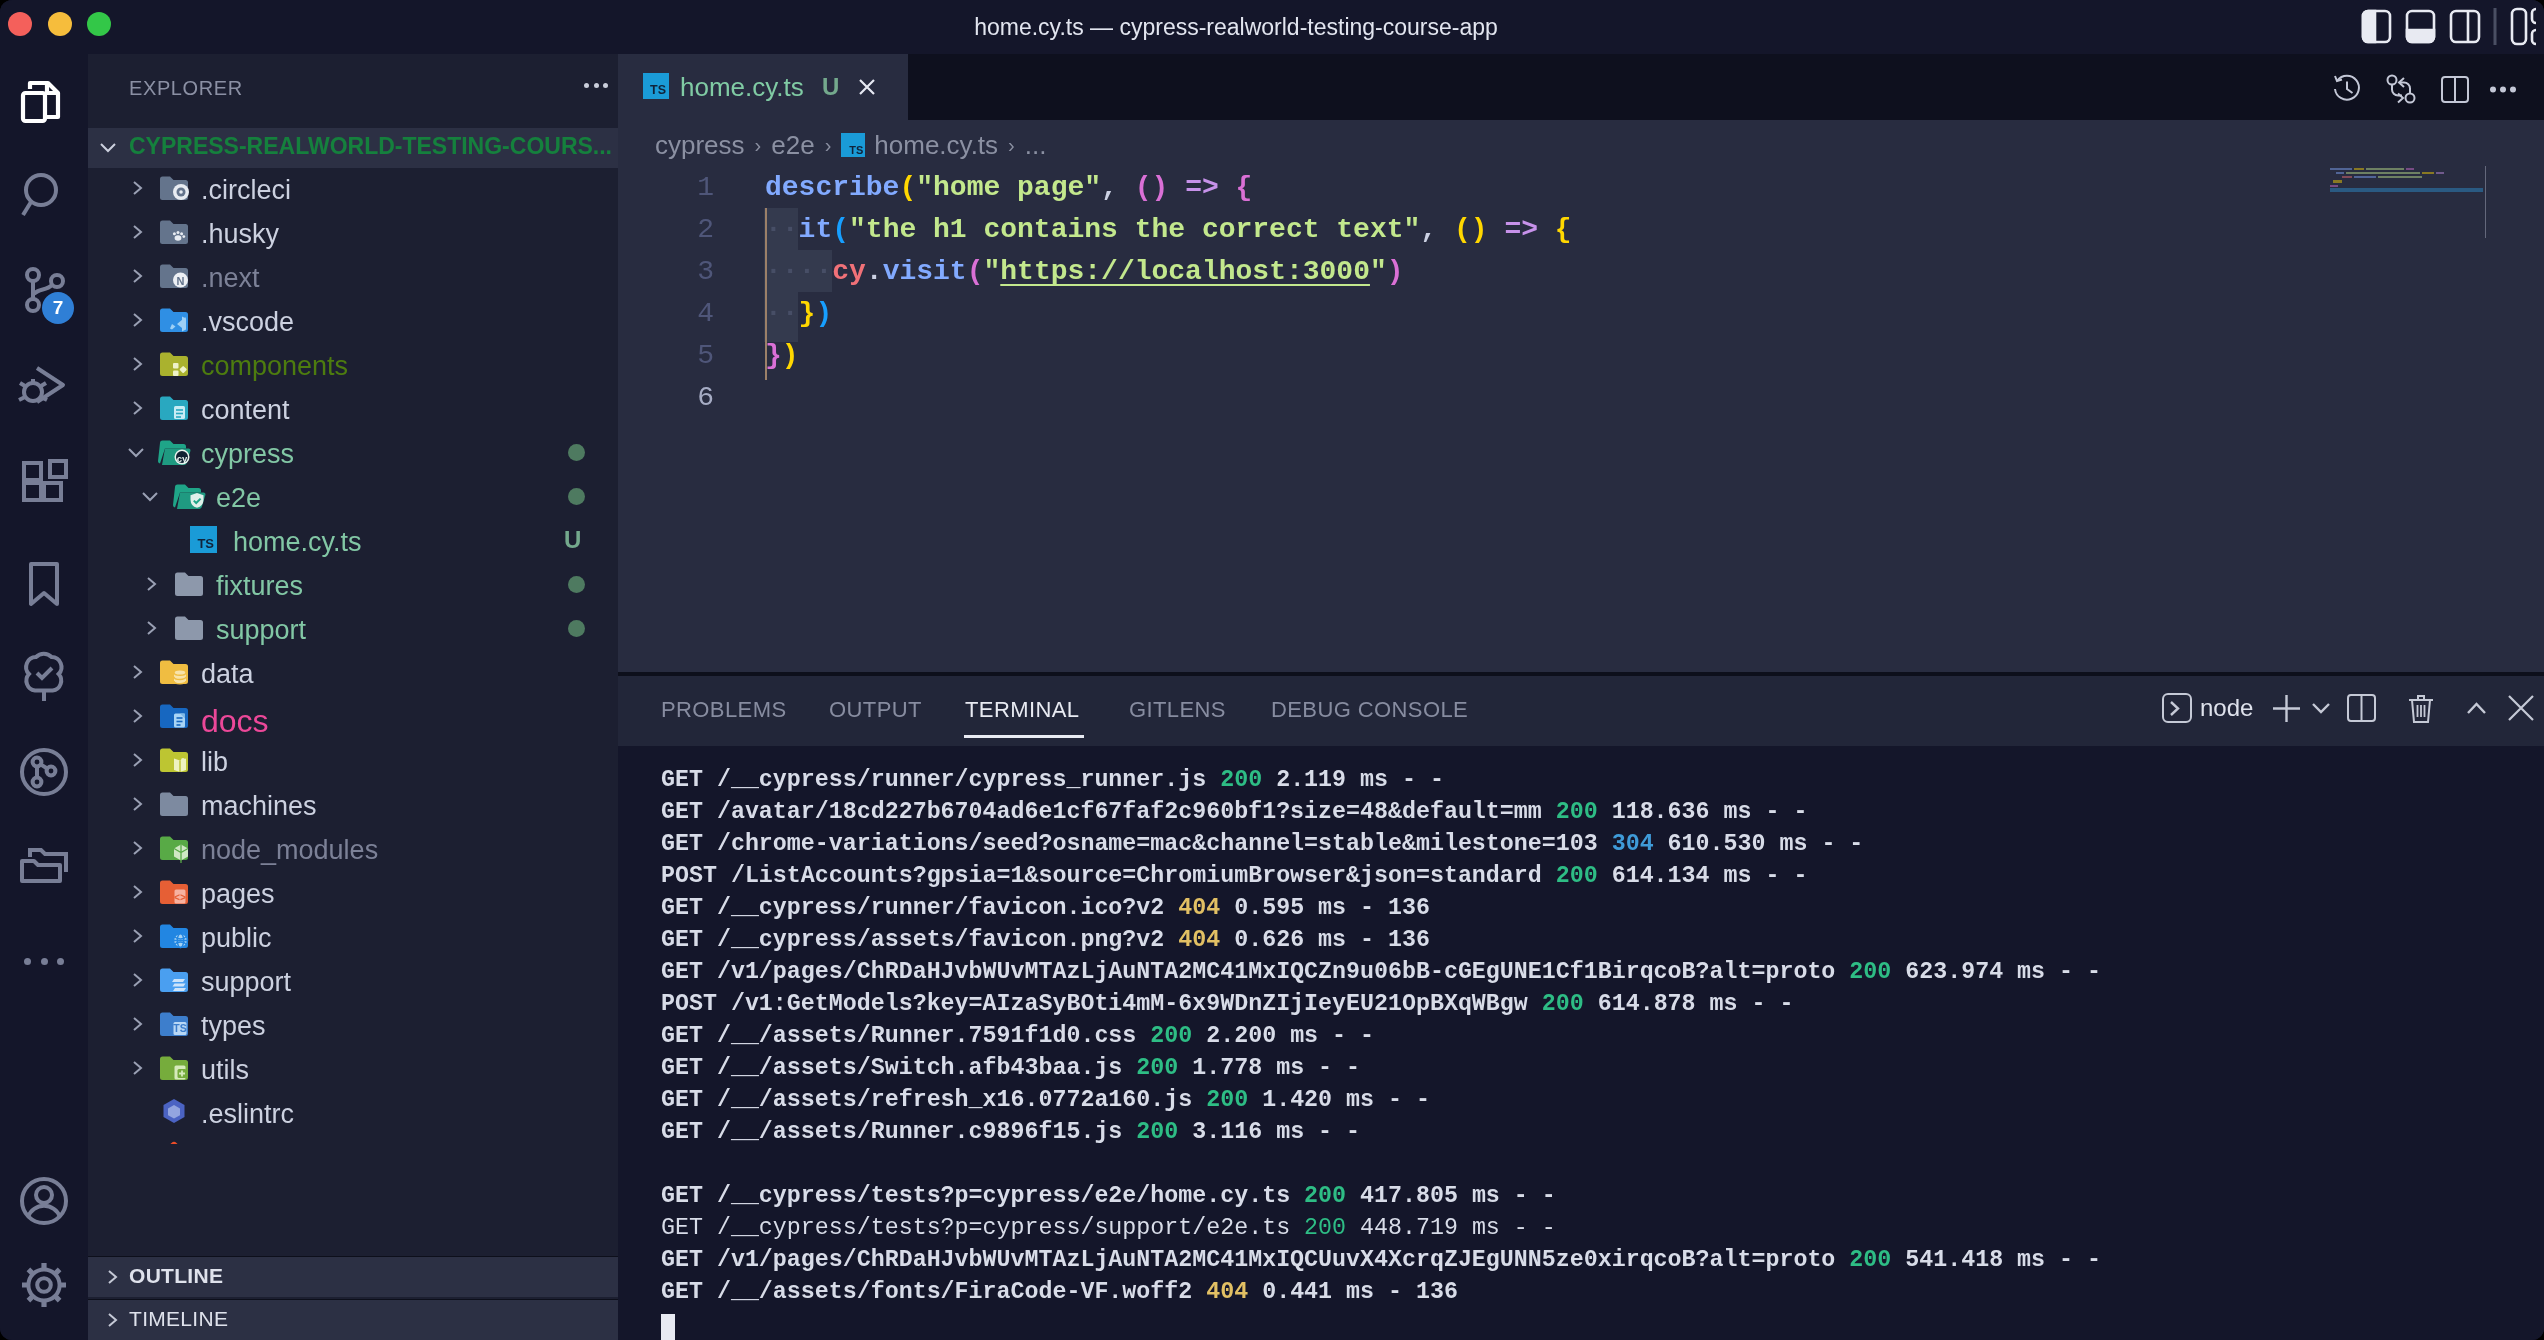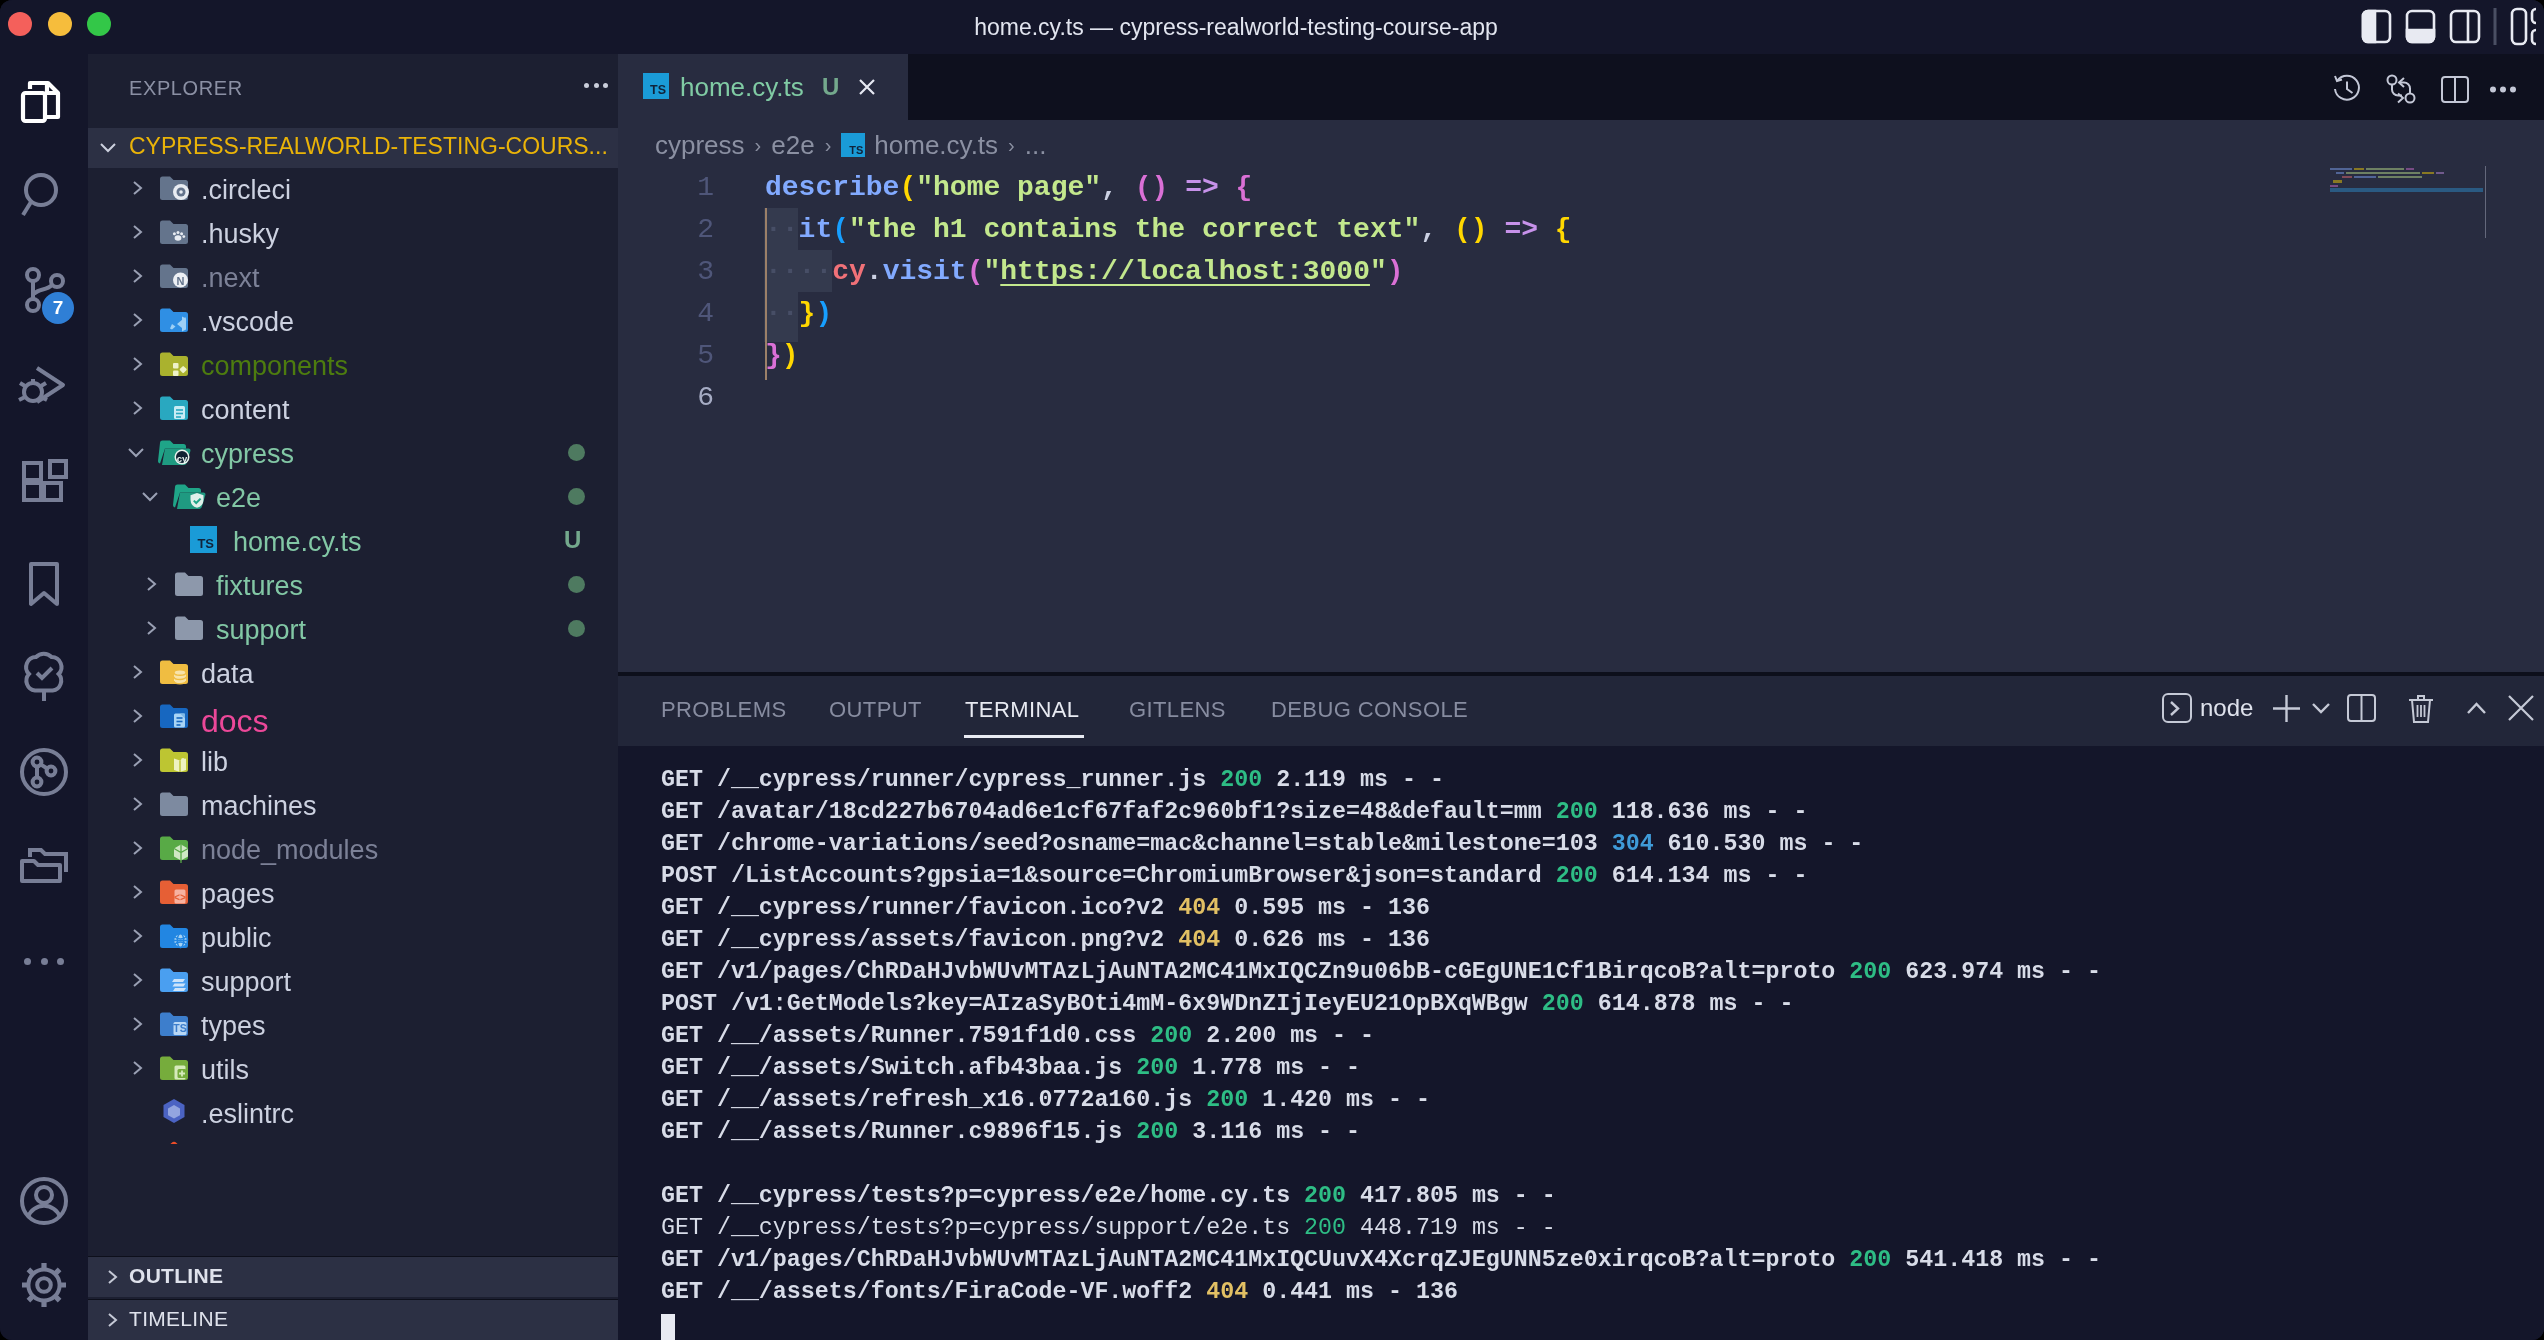--- a/index.html
+++ b/index.html
@@ -114,21 +114,21 @@
     <div class="abs" style="left:129px;top:77px;color:#8b90a4;font-size:20px;letter-spacing:0.6px">EXPLORER</div>
     <div class="abs" style="left:584px;top:83px;width:24px;display:flex;justify-content:space-between">
       <div style="width:5px;height:5px;border-radius:50%;background:#c9cdda"></div>
       <div style="width:5px;height:5px;border-radius:50%;background:#c9cdda"></div>
       <div style="width:5px;height:5px;border-radius:50%;background:#c9cdda"></div>
     </div>
     <div class="abs" style="left:88px;top:128px;width:530px;height:40px;background:#2c3044"></div>
     <svg class="abs" style="left:97px;top:138px" width="22" height="20" viewBox="0 0 22 20" fill="none" stroke="#ccd0de" stroke-width="2">
       <path d="M4 6 l7 7 l7 -7"></path>
     </svg>
-    <div class="abs" style="left:129px;top:133px;width:486px;color:#eab308;font-size:23px;font-weight:normal;white-space:nowrap;overflow:hidden">CYPRESS-REALWORLD-TESTING-COURS...</div>
+    <div class="abs" style="left:129px;top:133px;width:486px;color:#15803d;font-size:23px;font-weight:bold;white-space:nowrap;overflow:hidden">CYPRESS-REALWORLD-TESTING-COURS...</div>
     <div class="abs" style="left:88px;top:168px;width:530px;height:976px;overflow:hidden">
       <svg class="abs" style="left:40px;top:11px" width="18" height="18" viewBox="0 0 18 18" fill="none" stroke="#9aa0b4" stroke-width="2">
         <path d="M6 3 l7 6 l-7 6"></path>
       </svg>
       <div class="abs" style="left:70px;top:5px">
         <svg width="32" height="30" viewBox="0 0 32 30">
           <path d="M2 6 a2.5 2.5 0 0 1 2.5,-2.5 h7.5 l3.5 3.5 h12 a2.5 2.5 0 0 1 2.5,2.5 v15 a2.5 2.5 0 0 1 -2.5,2.5 h-23 a2.5 2.5 0 0 1 -2.5,-2.5 z" fill="#64748c"></path>
           <circle cx="23" cy="19" r="8" fill="#e8ecf2"></circle>
           <circle cx="23" cy="19" r="4.5" fill="#64748c"></circle>
           <circle cx="23" cy="19" r="1.8" fill="#e8ecf2"></circle>

